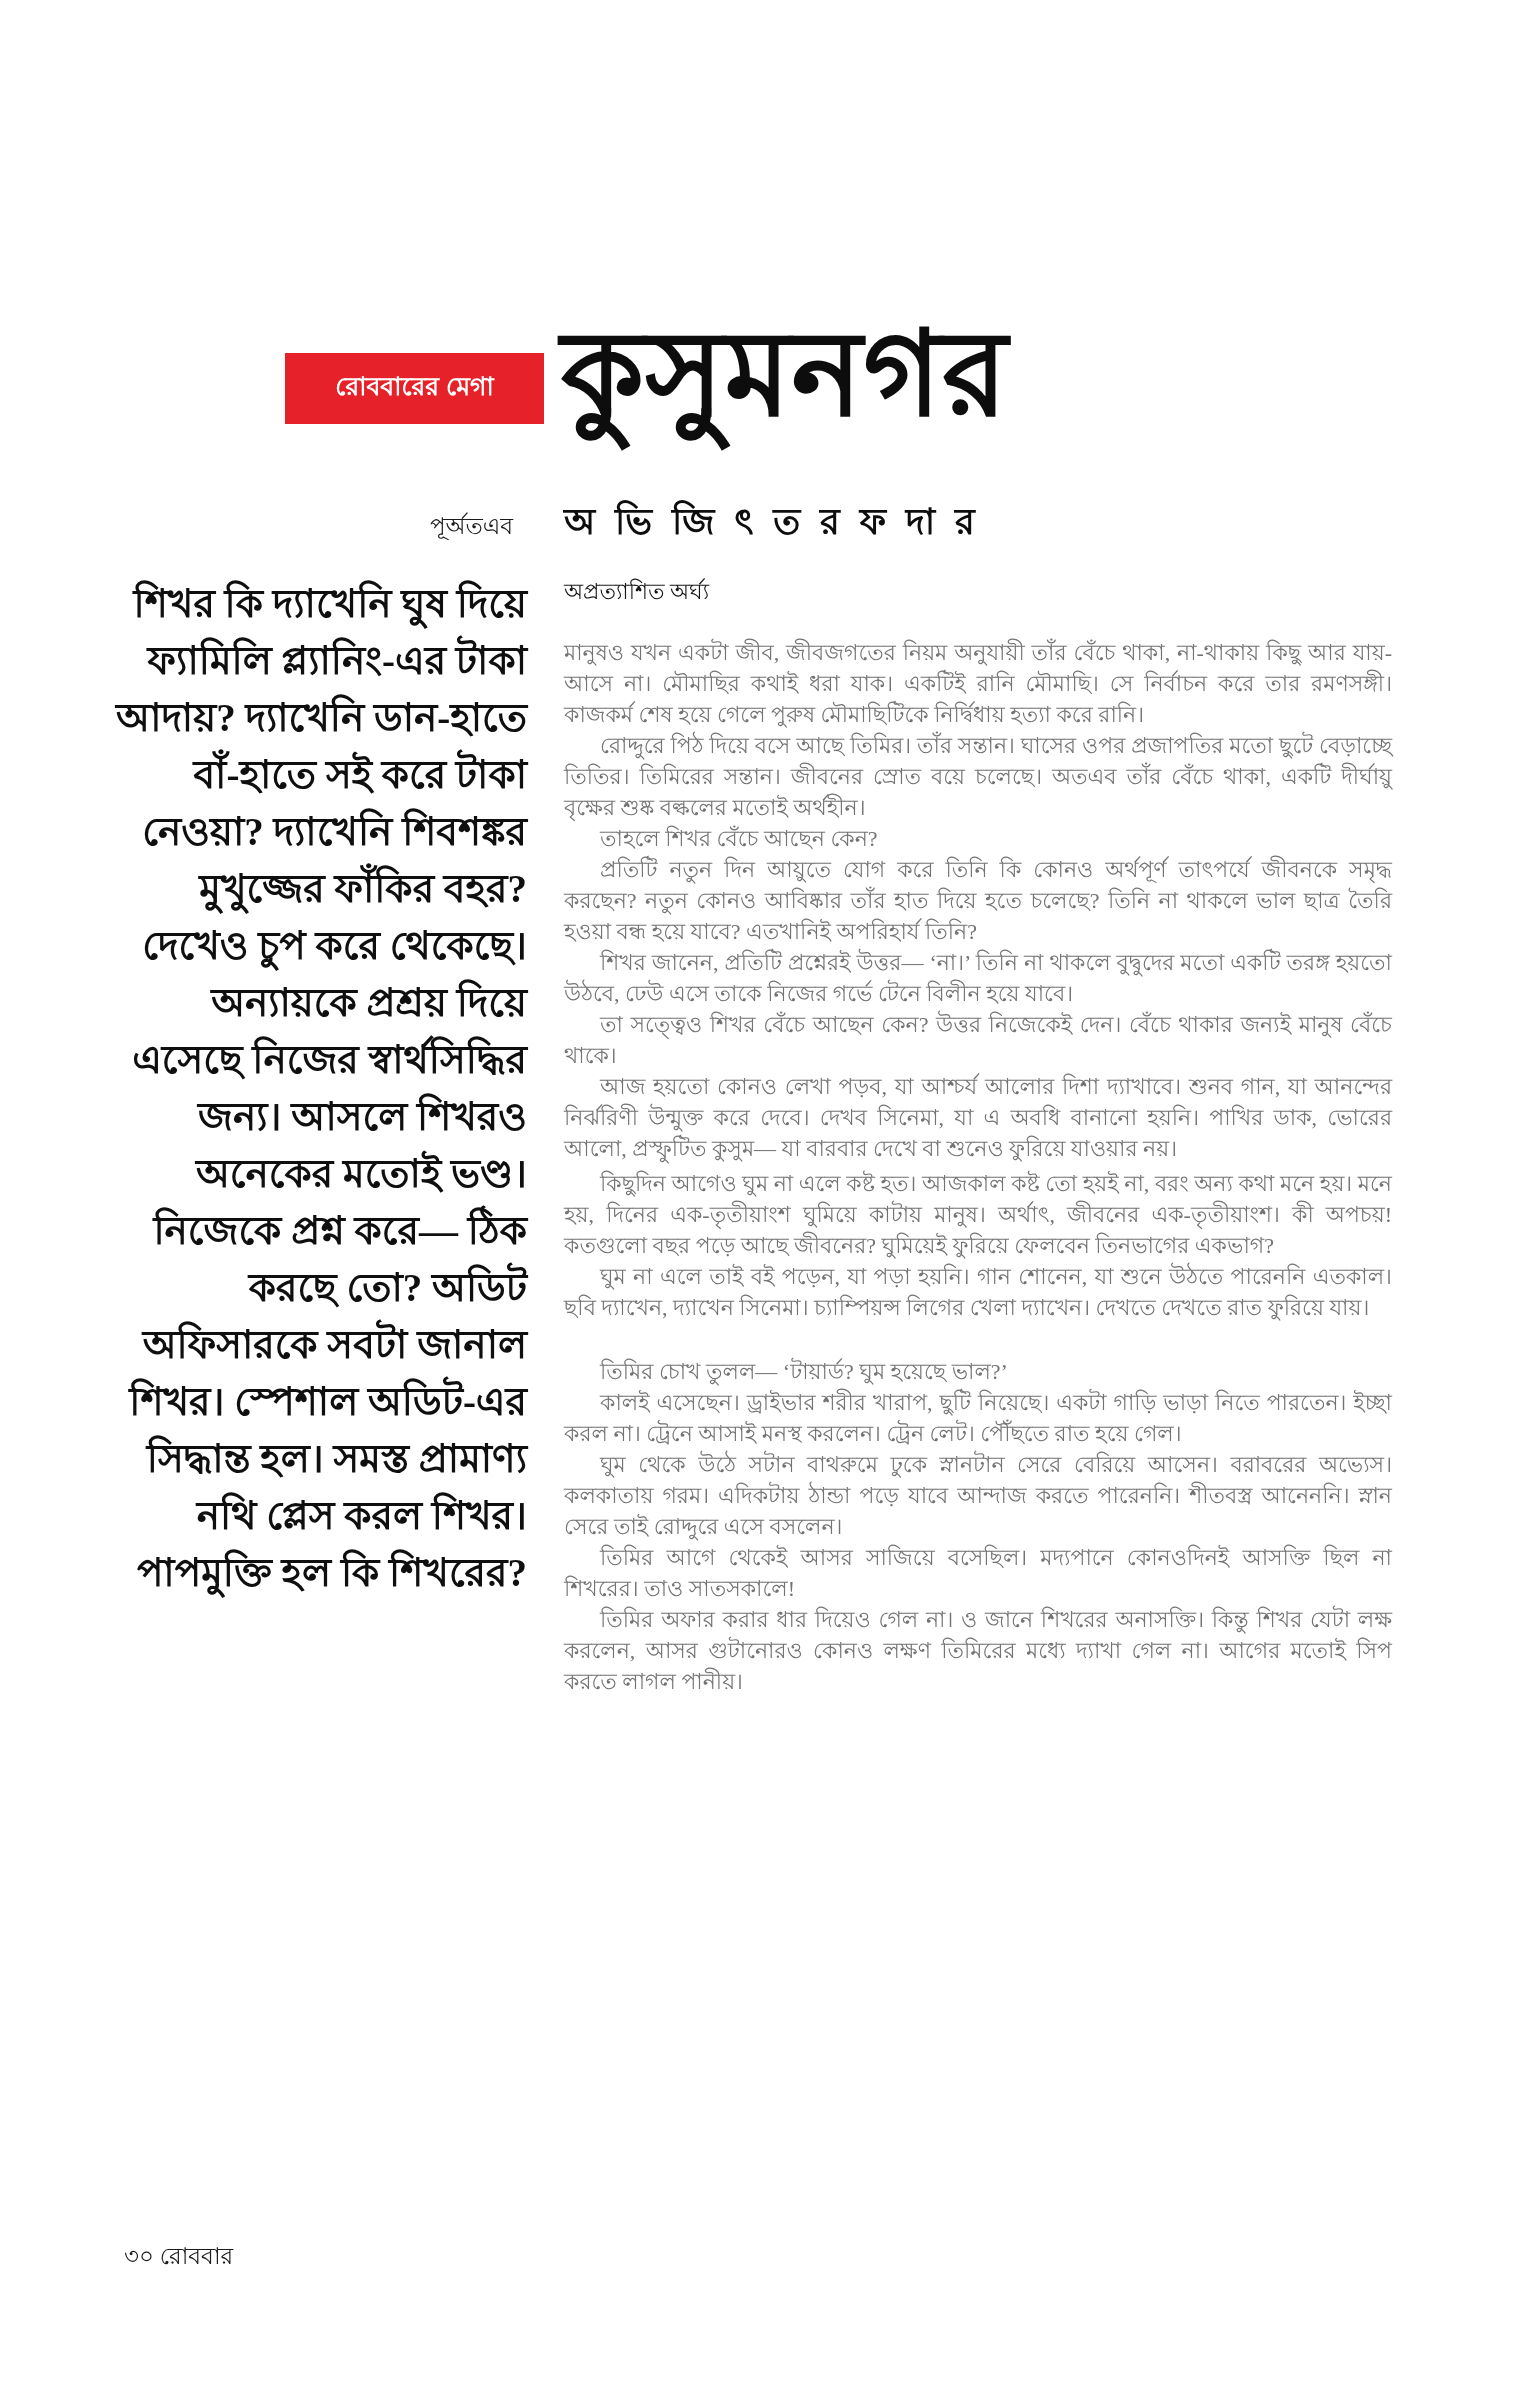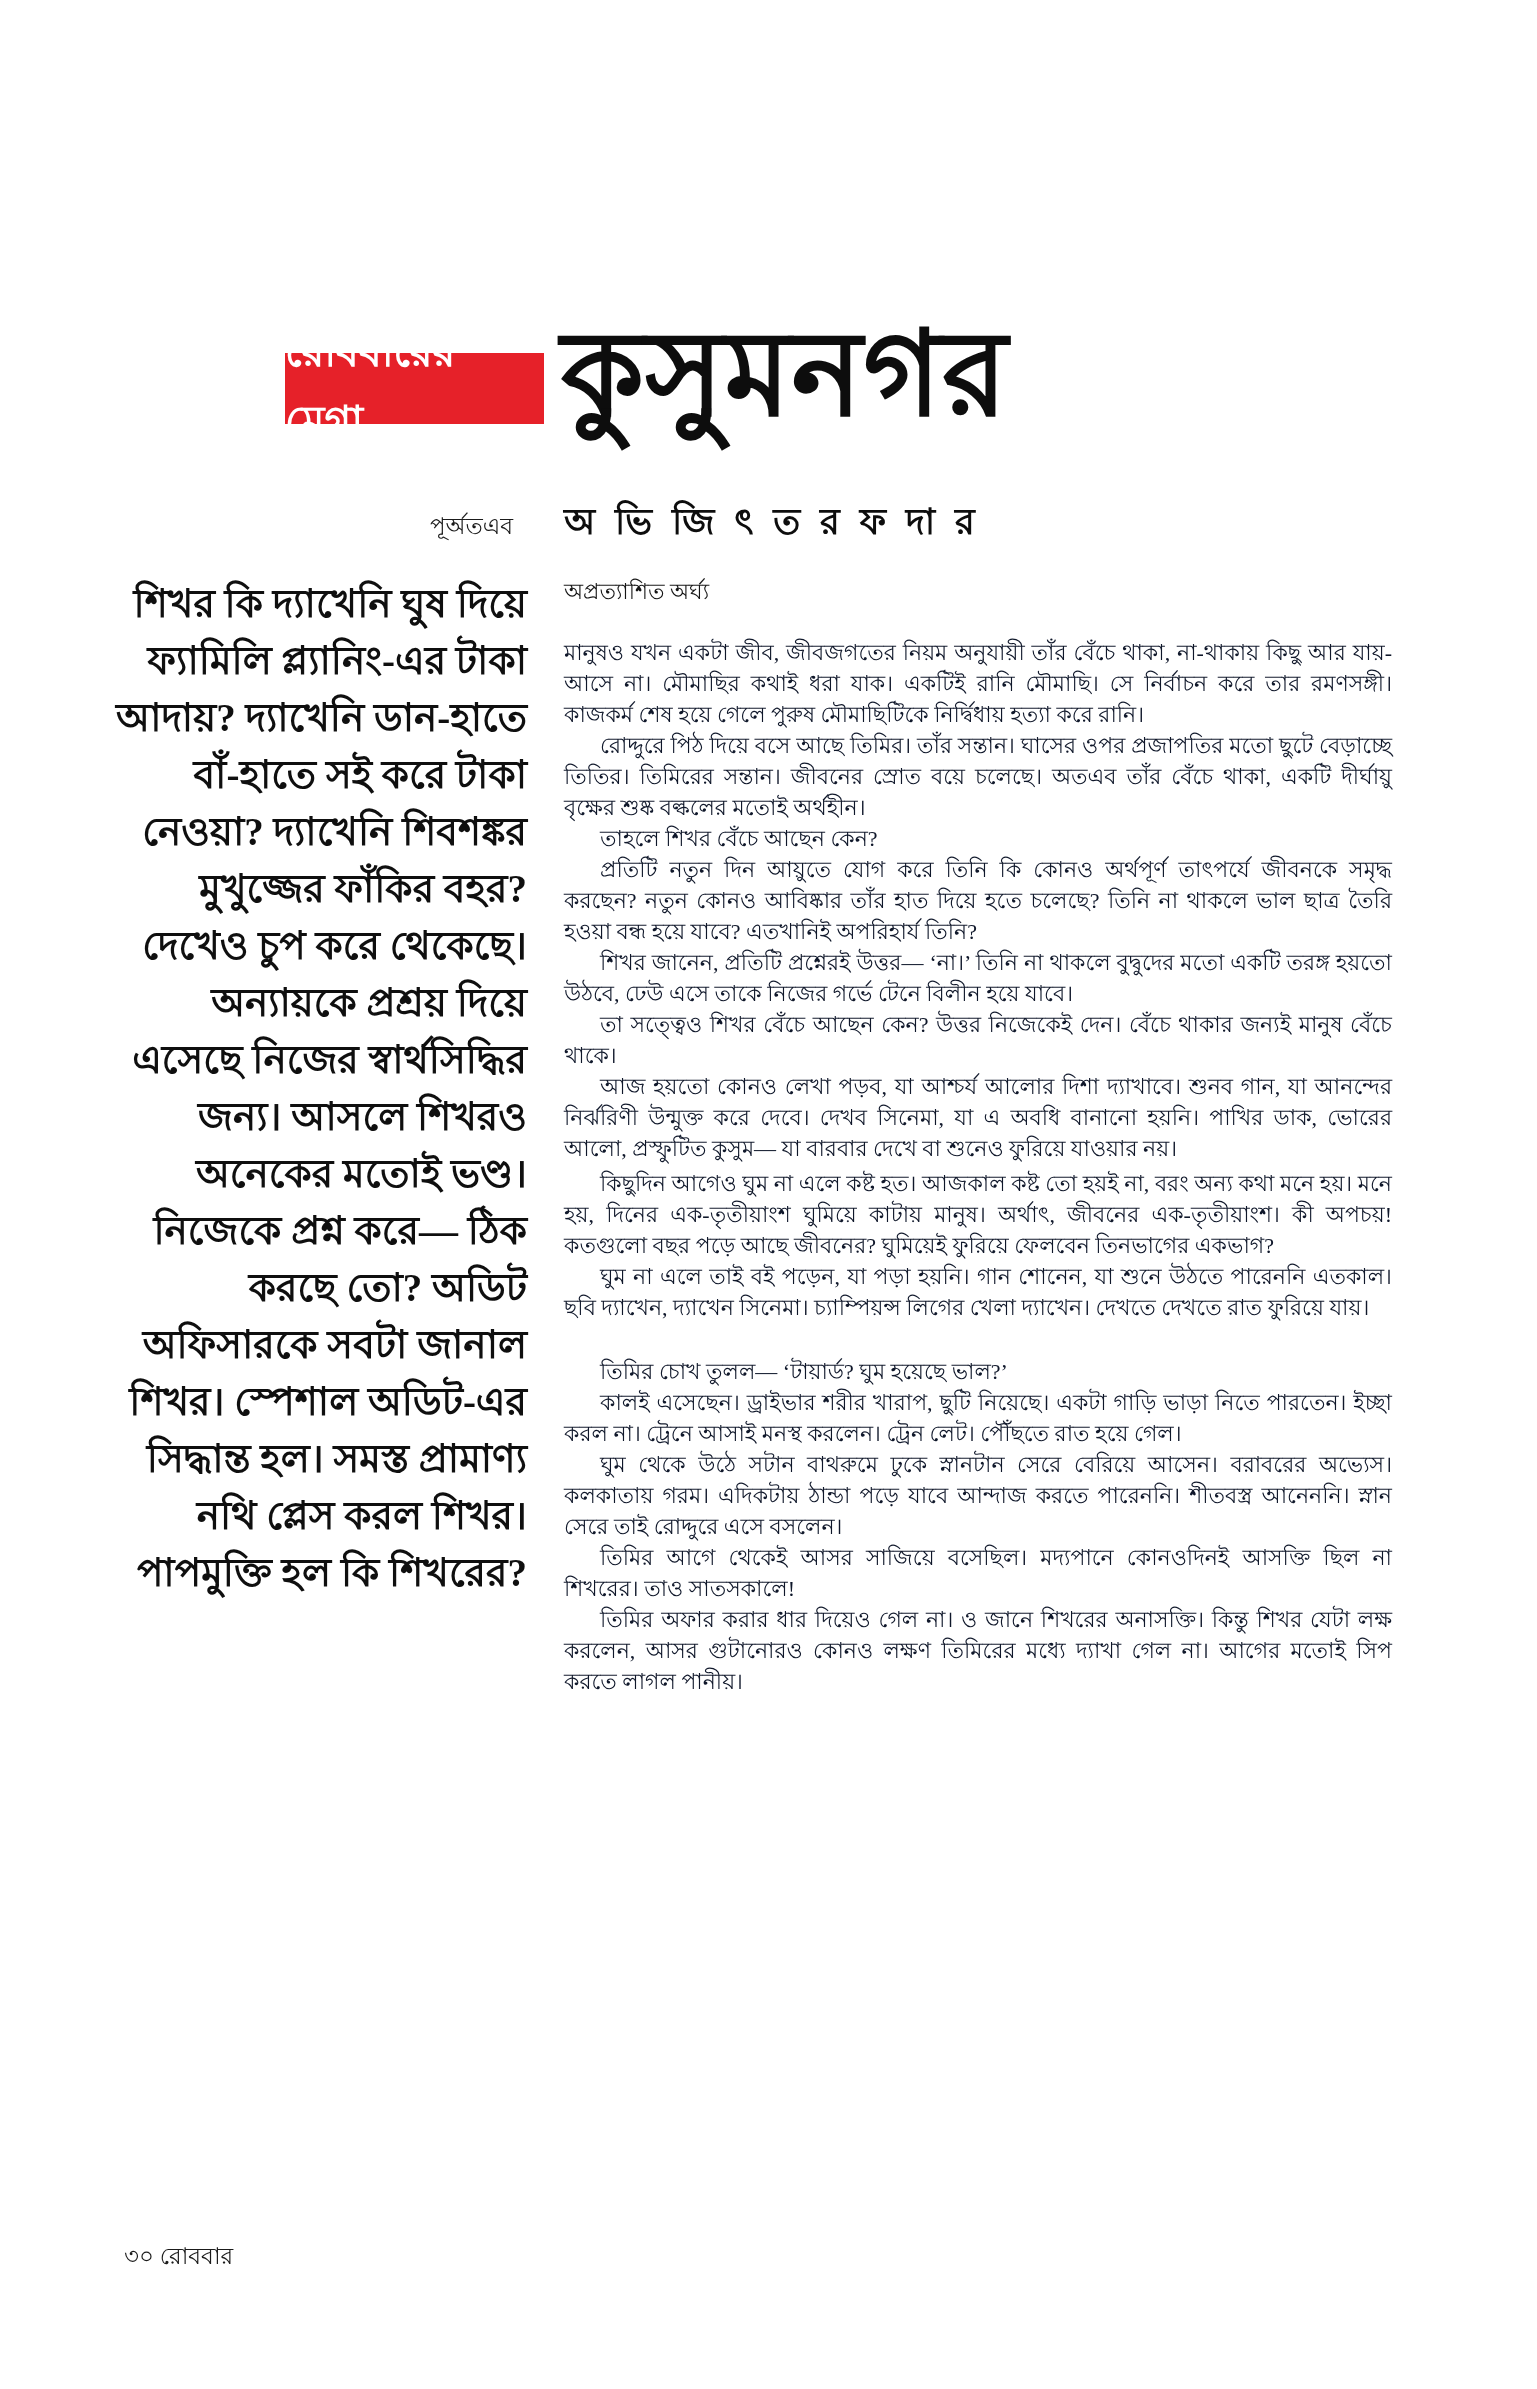--- a/index.html
+++ b/index.html
@@ -13,21 +13,21 @@
     font-family:"Liberation Serif","DejaVu Serif",serif;
     overflow:hidden;
   }
   .badge {
     position:absolute;
     left:285px; top:353px;
     width:259px; height:71px;
     background:#e62129;
     color:#ffffff;
     display:flex; align-items:center; justify-content:center;
-    font-size:41px; font-weight:700;
+    font-size:25px; font-weight:700;
     font-family:"Liberation Sans","DejaVu Sans",sans-serif;
   }
   .title {
     position:absolute;
     left:561px; top:310px;
     font-size:119px;
     font-weight:900;
     line-height:1.1;
     letter-spacing:0.8px;
     color:#0d0d0d;
@@ -66,21 +66,21 @@
     font-weight:600;
     color:#0f0f0f;
   }
   .body-col {
     position:absolute;
     left:564px; top:637px;
     width:828px;
     font-size:22px;
     line-height:31px;
     text-align:justify;
-    color:#0f172a;
+    color:#737373;
   }
   .body-col p { margin:0; }
   .body-col p.indent { text-indent:36px; }
   .body-col p.gap-sm { margin-top:4px; }
   .body-col p.gap-lg { margin-top:33px; }
   .footer {
     position:absolute;
     left:124px; top:2238px;
     font-size:23px;
     color:#1a1a1a;

